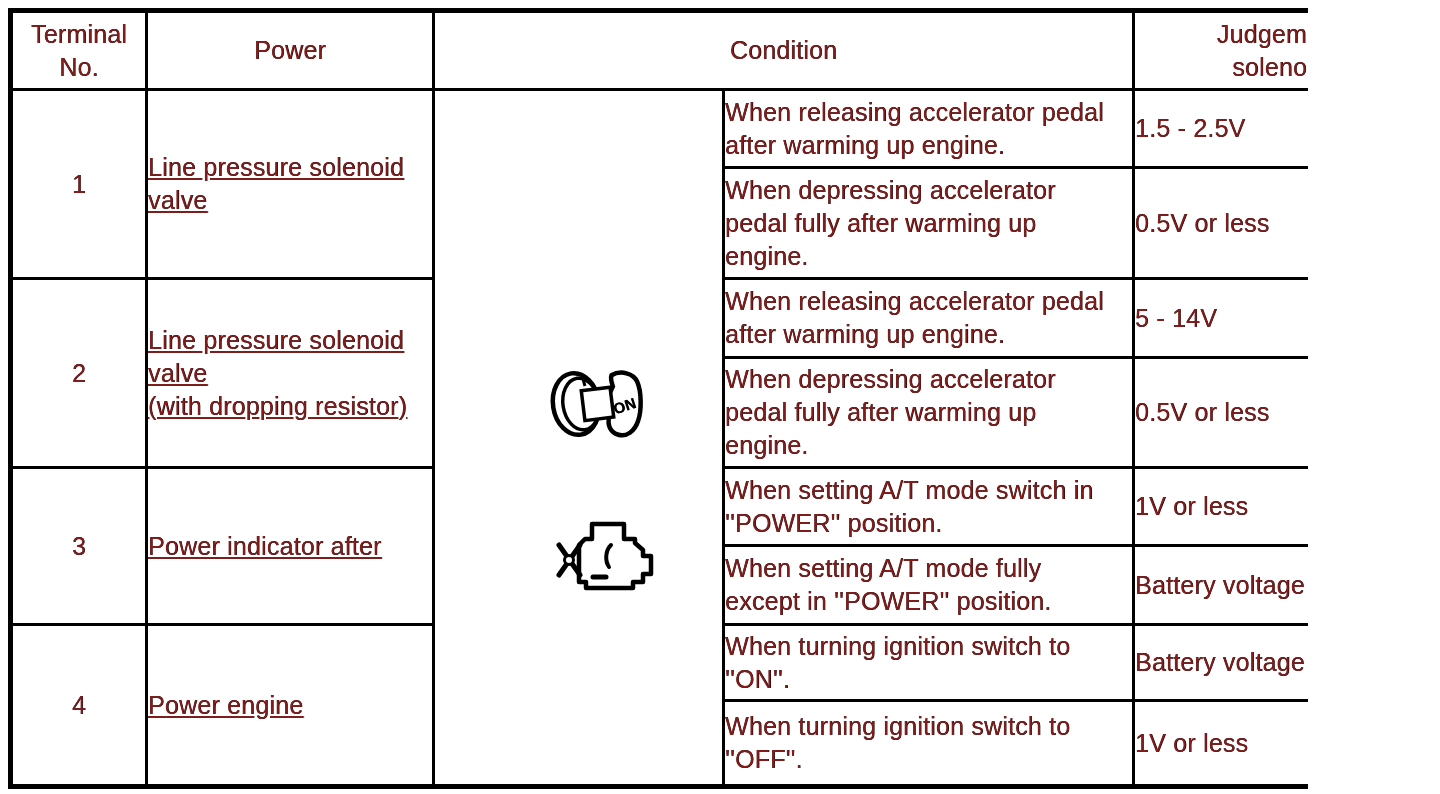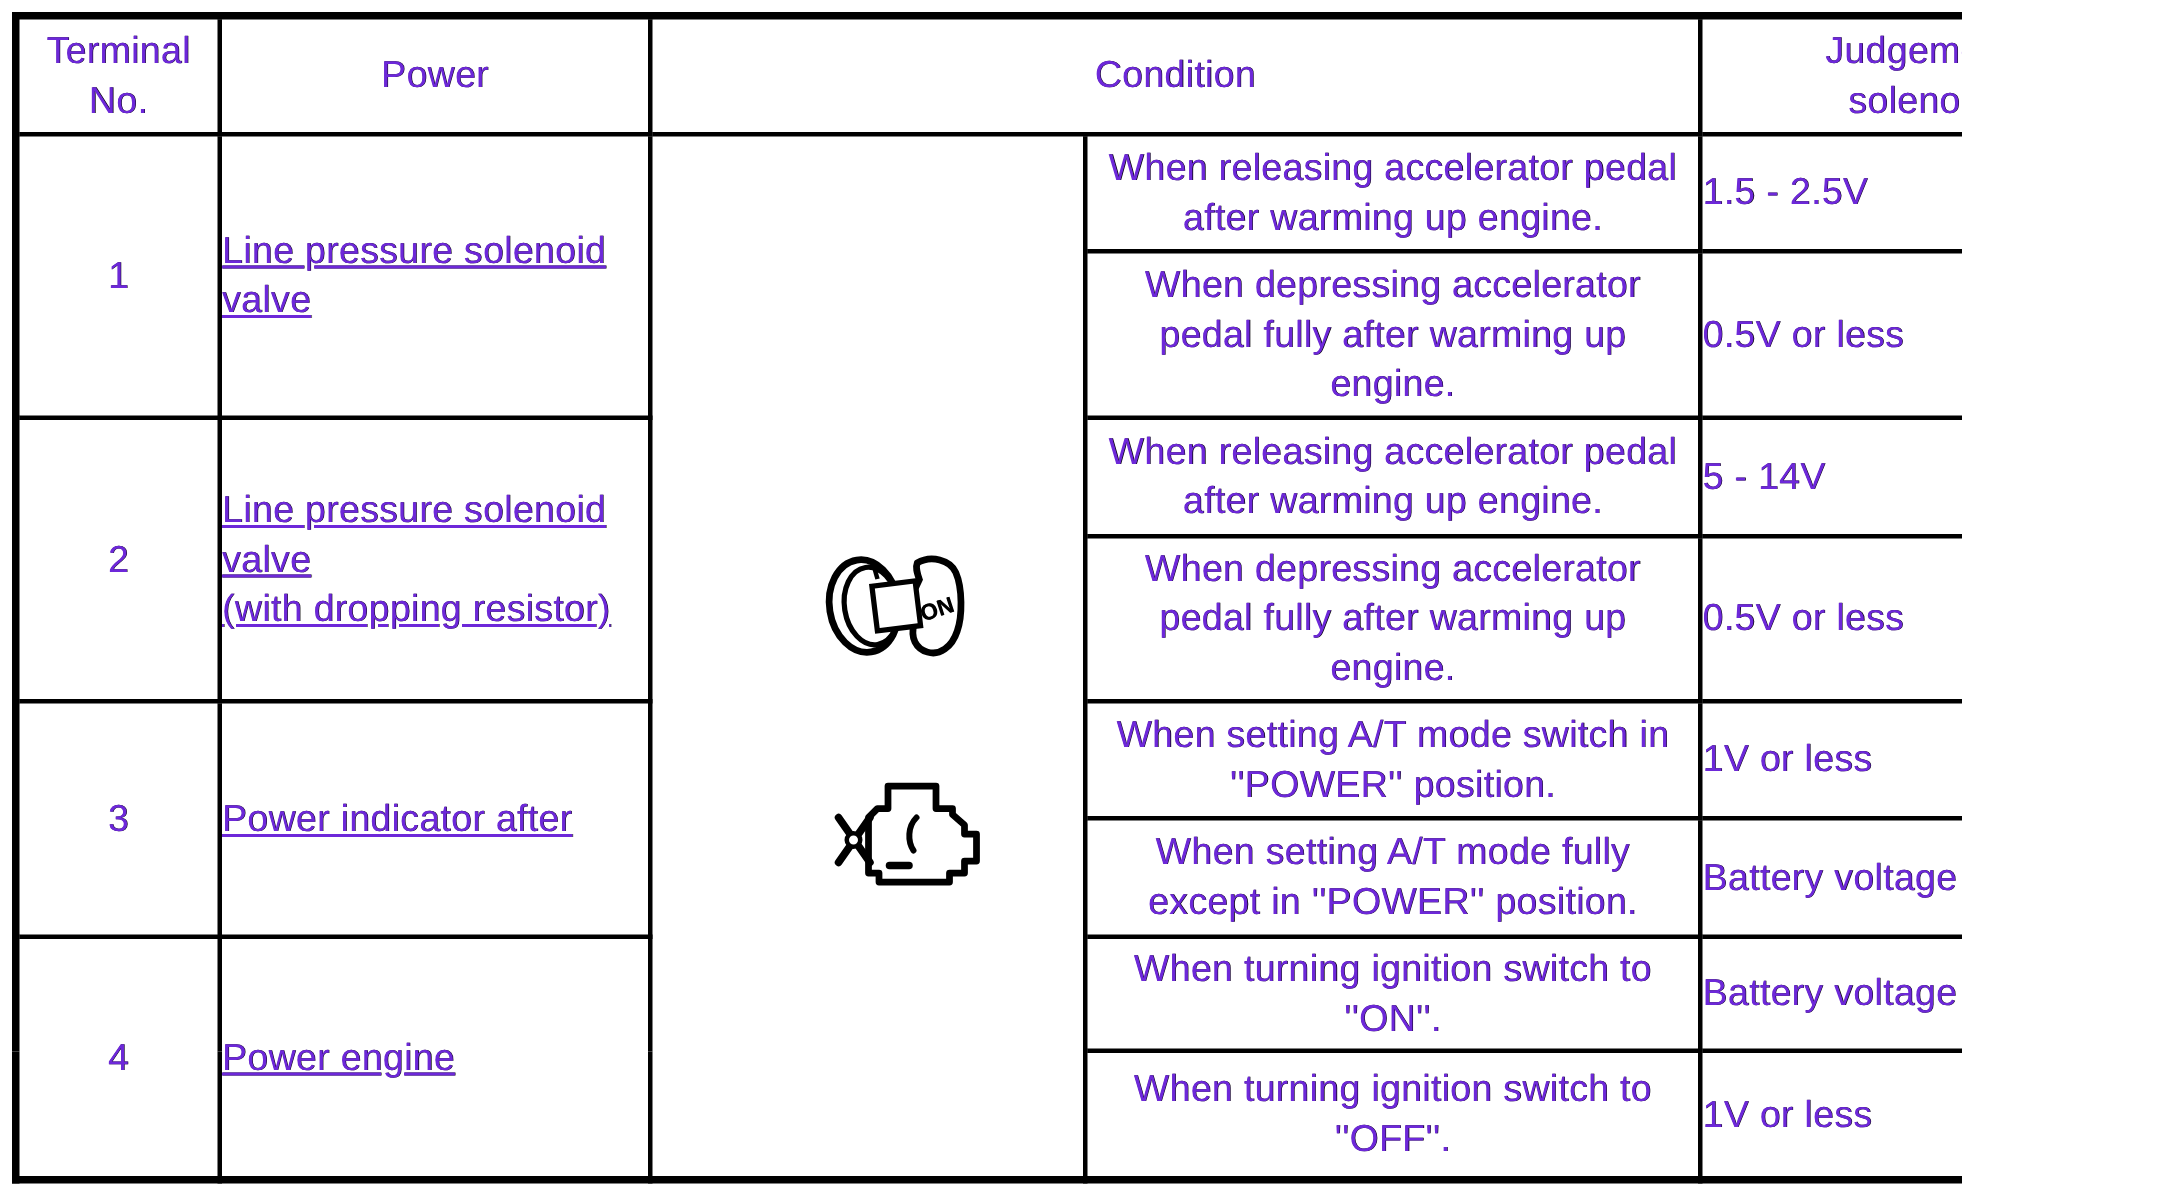--- a/index.html
+++ b/index.html
@@ -1,20 +1,20 @@
 <!DOCTYPE html>
 <html><head>
 <meta charset="utf-8">
 <style>
   html, body { margin:0; padding:0; background:#ffffff; }
   .sheet {
     position:relative;
     width:1308px; height:794px;
     background:#ffffff;
-    color:#6d28d9;
+    color:#7f1d1d;
     font-family:"Liberation Sans", sans-serif;
     font-size:25px;
     letter-spacing:0.2px;
     overflow:hidden;
   }
   .sheet * { box-sizing:border-box; }
   table.spec {
     position:absolute; left:8px; top:8px;
     border-collapse:collapse;
     table-layout:fixed;
@@ -29,21 +29,21 @@
     line-height:33px;
     padding:0;
     overflow:hidden;
   }
   .spec th {
     font-weight:400;
     text-align:center;
   }
   .c-term { text-align:center; }
   .c-item { text-align:left; padding:4px 6px 4px 10px;text-decoration:underline; }
-  .c-cond { text-align:center; padding:4px 10px 4px 11px; }
+  .c-cond { text-align:left; padding:4px 10px 4px 11px; }
   .c-std  { text-align:left; padding:4px 6px 4px 9px; }
   .c-icons { position:relative; padding:0; }
   .icon-wrap { position:absolute; }
   .icon-key    { left:111px; top:230px; }
   .icon-engine { left:113px; top:388px; }
   svg { display:block; }
 </style>
 </head>
 <body>
 

